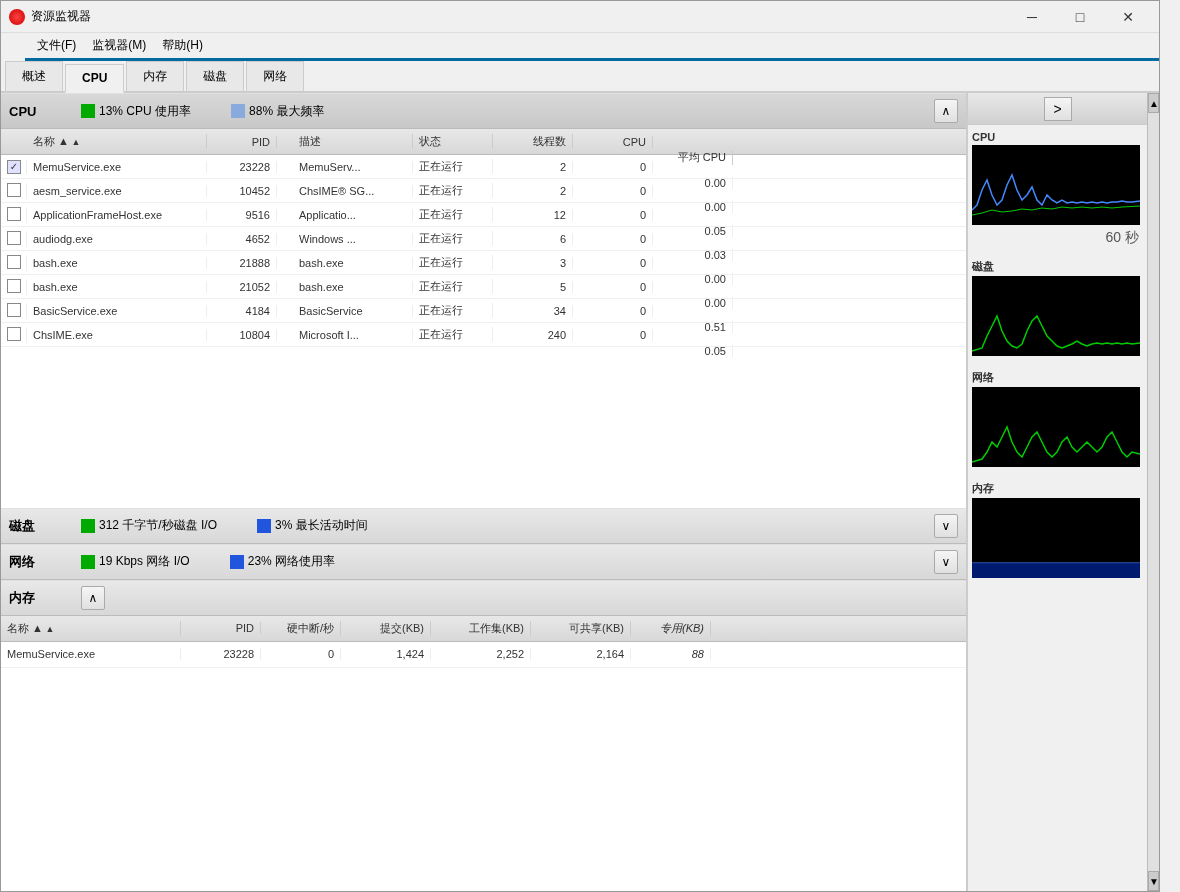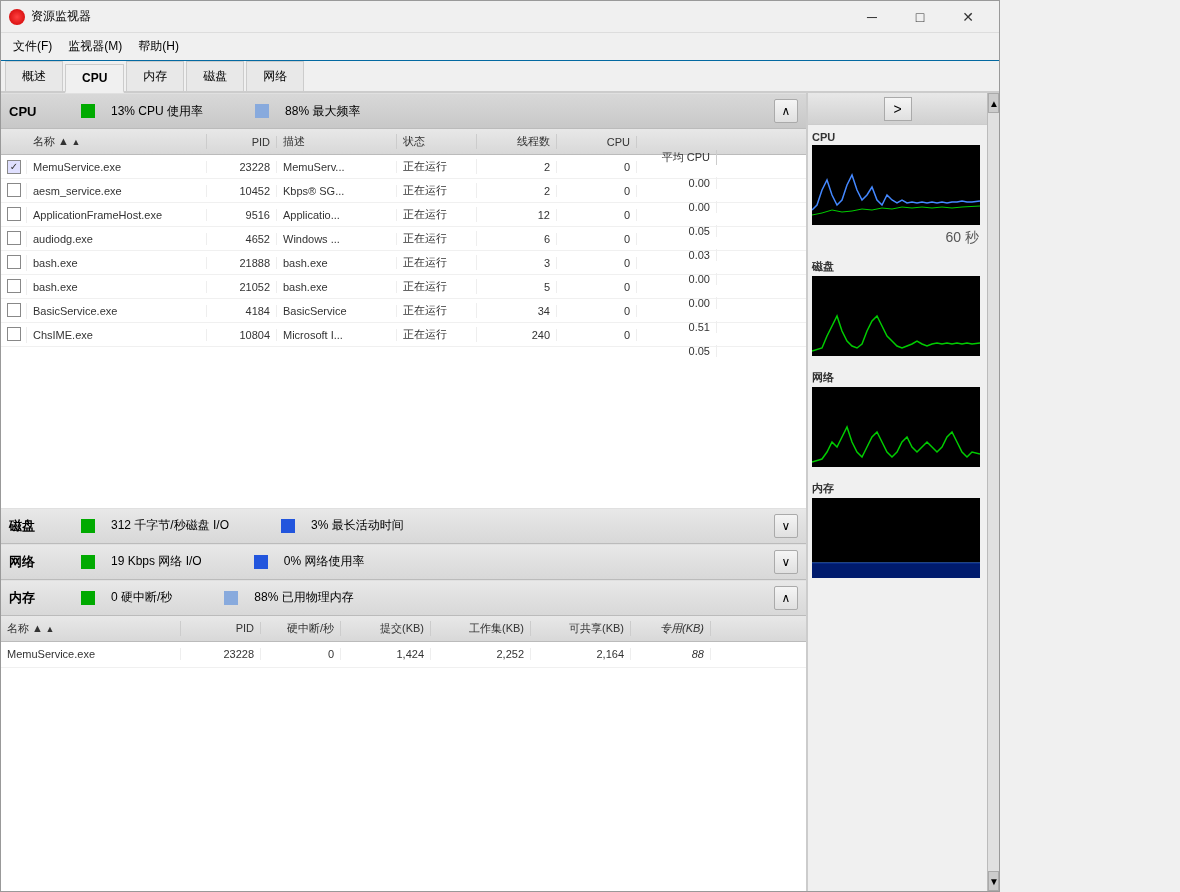--- a/index.html
+++ b/index.html
@@ -5,21 +5,21 @@
     * { margin: 0; padding: 0; box-sizing: border-box; }
     body {
       font-family: "Microsoft YaHei", "SimHei", Arial, sans-serif;
       font-size: 12px;
       background: #f0f0f0;
       width: 1180px;
       height: 892px;
       overflow: hidden;
     }
     .window {
-      width: 1000px;
+      width: 1160px;
       height: 892px;
       background: #f0f0f0;
       border: 1px solid #999;
       display: flex;
       flex-direction: column;
     }
     
     .titlebar {
       height: 32px;
       background: #f0f0f0;
@@ -56,21 +56,22 @@
       font-size: 14px;
       color: #333;
     }
     
     .menubar {
       height: 28px;
       background: #f0f0f0;
       display: flex;
       align-items: center;
       padding: 0 4px;
-      border-bottom: 1px solid #0369a1;
+      border-bottom: 3px solid #0369a1;
+      margin-left: 24px;
     }
     .menubar-item {
       padding: 4px 8px;
       cursor: pointer;
       font-size: 12px;
       color: #000;
     }
     
     .tabbar {
       height: 32px;
@@ -124,21 +125,21 @@
     .section-header-title {
       font-weight: bold;
       font-size: 13px;
       min-width: 60px;
       margin-right: 12px;
     }
     .section-header-stats {
       flex: 1;
       display: flex;
       align-items: center;
-      gap: 12px;
+      gap: 0;
       font-size: 12px;
     }
     .stat-icon-green {
       width: 14px;
       height: 14px;
       background: #00aa00;
       display: inline-block;
       margin-right: 4px;
     }
     .stat-icon-blue {
@@ -198,21 +199,21 @@
       color: #333;
       overflow: hidden;
       white-space: nowrap;
       border-right: 1px solid #ccc;
     }
     .th.sortable { cursor: pointer; }
     .th.sortable::after { content: " ▲"; font-size: 9px; }
     .col-check { width: 26px; min-width: 26px; }
     .col-name { width: 180px; min-width: 180px; }
     .col-pid { width: 70px; min-width: 70px; text-align: right; }
-    .col-desc { width: 120px; min-width: 120px; }
+    .col-desc { width: 120px; min-width: 120px; margin-left: 16px; }
     .col-status { width: 80px; min-width: 80px; }
     .col-threads { width: 80px; min-width: 80px; text-align: right; }
     .col-cpu { width: 80px; min-width: 80px; text-align: right; }
     .col-avgcpu { width: 80px; min-width: 80px; text-align: right; margin-top: 32px; }
     .table-body {
       overflow-y: auto;
       overflow-x: hidden;
       height: calc(100% - 26px);
     }
     .table-row {
@@ -411,21 +412,21 @@
                 <div class="td col-desc">MemuServ...</div>
                 <div class="td col-status">正在运行</div>
                 <div class="td col-threads right">2</div>
                 <div class="td col-cpu right">0</div>
                 <div class="td col-avgcpu right">0.00</div>
               </div>
               <div class="table-row">
                 <div class="td col-check"><div class="checkbox"></div></div>
                 <div class="td col-name">aesm_service.exe</div>
                 <div class="td col-pid right">10452</div>
-                <div class="td col-desc">Kbps® SG...</div>
+                <div class="td col-desc">ChsIME® SG...</div>
                 <div class="td col-status">正在运行</div>
                 <div class="td col-threads right">2</div>
                 <div class="td col-cpu right">0</div>
                 <div class="td col-avgcpu right">0.00</div>
               </div>
               <div class="table-row">
                 <div class="td col-check"><div class="checkbox"></div></div>
                 <div class="td col-name">ApplicationFrameHost.exe</div>
                 <div class="td col-pid right">9516</div>
                 <div class="td col-desc">Applicatio...</div>
@@ -498,34 +499,28 @@
         </div>
         <div class="collapse-btn">∨</div>
       </div>
 
       <div class="section-collapsed section-header">
         <span class="section-header-title">网络</span>
         <div class="section-header-stats">
           <span class="stat-icon-green"></span>
           <span>19 Kbps 网络 I/O</span>
           <span style="margin-left:40px;" class="stat-icon-blue"></span>
-          <span>0% 网络使用率</span>
+          <span>23% 网络使用率</span>
         </div>
         <div class="collapse-btn">∨</div>
       </div>
 
       <div class="memory-section">
         <div class="section-header">
           <span class="section-header-title">内存</span>
-          <div class="section-header-stats">
-            <span class="stat-icon-green"></span>
-            <span>0 硬中断/秒</span>
-            <span style="margin-left:40px;" class="stat-icon-lightblue"></span>
-            <span>88% 已用物理内存</span>
-          </div>
           <div class="collapse-btn">∧</div>
         </div>
         <div class="mem-table-header">
           <div class="th mem-col-name sortable">名称 ▲</div>
           <div class="th mem-col-pid">PID</div>
           <div class="th mem-col-hard">硬中断/秒</div>
           <div class="th mem-col-commit">提交(KB)</div>
           <div class="th mem-col-working">工作集(KB)</div>
           <div class="th mem-col-shareable">可共享(KB)</div>
           <div class="th mem-col-private">专用(KB)</div>

